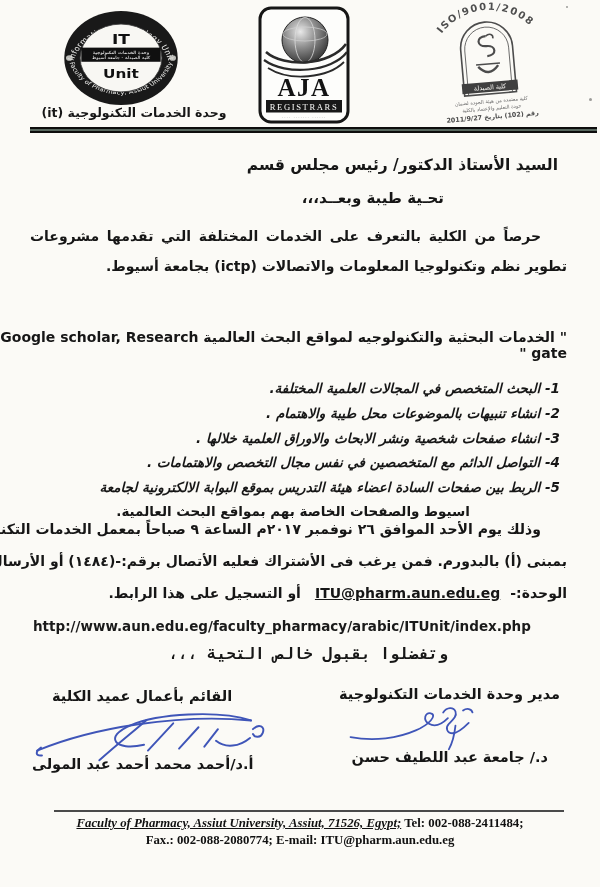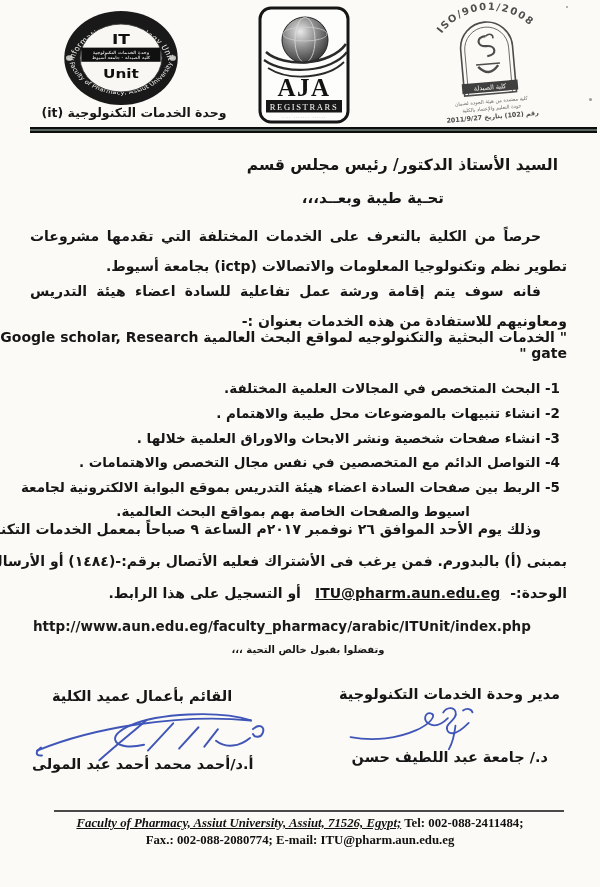--- a/index.html
+++ b/index.html
@@ -15,28 +15,28 @@
   
   .to-line{right:42px;top:156px;font-size:15.5px;}
   .greeting{right:156px;top:189px;font-size:15px;margin-left:40px;}
   .para{left:30px;right:33px;text-align:justify;font-size:14px;line-height:30px;text-indent:26px;}
   .p1{top:221px;}
   .p2{top:276px;}
   .workshop{right:33px;top:329px;font-size:14px;}
   .workshop .lat{font-family:"DejaVu Sans",sans-serif;font-weight:700;}
   .goals-head{right:33px;top:355px;font-size:14px;text-decoration:underline;}
   .goals{left:28px;right:40px;top:376px;font-size:13.5px;}
-  .goal{line-height:24.8px;white-space:nowrap;}
+  .goal{line-height:24.8px;white-space:nowrap;font-style:italic;}
   .goal-cont{line-height:22px;padding-right:90px;white-space:nowrap;}
   .when{left:30px;right:33px;top:513px;font-size:14px;}
   .when .ln{line-height:32px;text-align:justify;white-space:nowrap;}
   .when .ln.first{text-indent:26px;}
   .email{direction:ltr;unicode-bidi:isolate;text-decoration:underline;font-weight:700;padding:0 10px 0 14px;}
   .url-line{left:33px;top:618px;direction:ltr;font-weight:700;font-size:13.5px;letter-spacing:0;}
-  .closing{left:16px;right:0;top:644px;text-align:center;font-size:10px;}
+  .closing{left:16px;right:0;top:644px;text-align:center;font-size:16px;font-family:Liberation Mono, monospace;}
   
   .sig-title-r{right:40px;top:686px;font-size:14.5px;}
   .sig-title-l{left:52px;top:688px;font-size:14.5px;}
   .sig-name-r{right:52px;top:749px;font-size:14.5px;}
   .sig-name-l{left:32px;top:756px;font-size:14.5px;}
   .sig-svg{overflow:visible;}
   
   .footer-line{left:54px;right:36px;top:810px;height:2px;background:#4a4a4a;}
   .footer-text{left:0;right:0;top:815px;text-align:center;font-family:"Liberation Serif",serif;
                font-size:12.8px;font-weight:700;color:#111;line-height:17px;}
@@ -115,21 +115,20 @@
     <text x="70" y="117" text-anchor="middle" font-size="6.4" font-weight="bold" fill="#4c4c4c" direction="rtl">رقم (102) بتاريخ 2011/9/27</text>
   </svg>
 
   <div class="abs caption ar">وحدة الخدمات التكنولوجية (it)</div>
   <div class="abs divider"></div>
 
   <div class="abs to-line ar">السيد الأستاذ الدكتور/ رئيس مجلس قسم</div>
   <div class="abs greeting ar">تحـية طيبة وبعــد،،،</div>
 
   <div class="abs para p1 ar">حرصاً من الكلية بالتعرف على الخدمات المختلفة التي تقدمها مشروعات تطوير نظم وتكنولوجيا المعلومات والاتصالات (ictp) بجامعة أسيوط.</div>
-  <div class="abs para p2 ar">فانه سوف يتم إقامة ورشة عمل تفاعلية للسادة اعضاء هيئة التدريس ومعاونيهم للاستفادة من هذه الخدمات بعنوان :-</div>
 
   <div class="abs workshop ar"><span>"</span><span> الخدمات البحثية والتكنولوجيه لمواقع البحث العالمية </span><span class="lat">Google scholar, Research gate</span><span>  "</span></div>
 
 
   <div class="abs goals ar">
     <div class="goal"><span>1-</span> <span>البحث المتخصص في المجالات العلمية المختلفة.</span></div>
     <div class="goal"><span>2-</span> <span>انشاء تنبيهات بالموضوعات محل طيبة والاهتمام .</span></div>
     <div class="goal"><span>3-</span> <span>انشاء صفحات شخصية ونشر الابحاث والاوراق العلمية خلالها .</span></div>
     <div class="goal"><span>4-</span> <span>التواصل الدائم مع المتخصصين في نفس مجال التخصص والاهتمامات .</span></div>
     <div class="goal"><span>5-</span> <span>الربط بين صفحات السادة اعضاء هيئة التدريس بموقع البوابة الالكترونية لجامعة</span></div>

